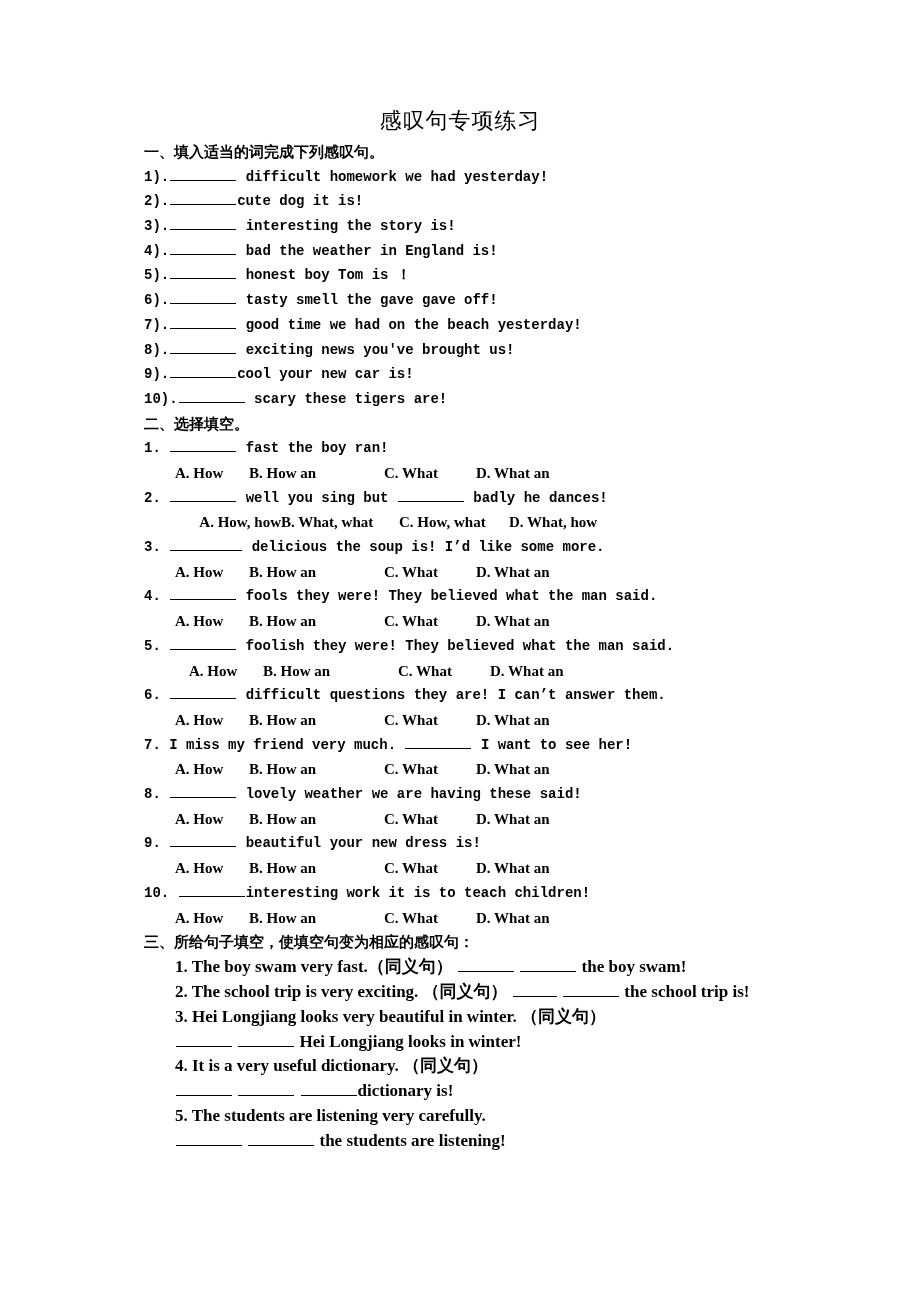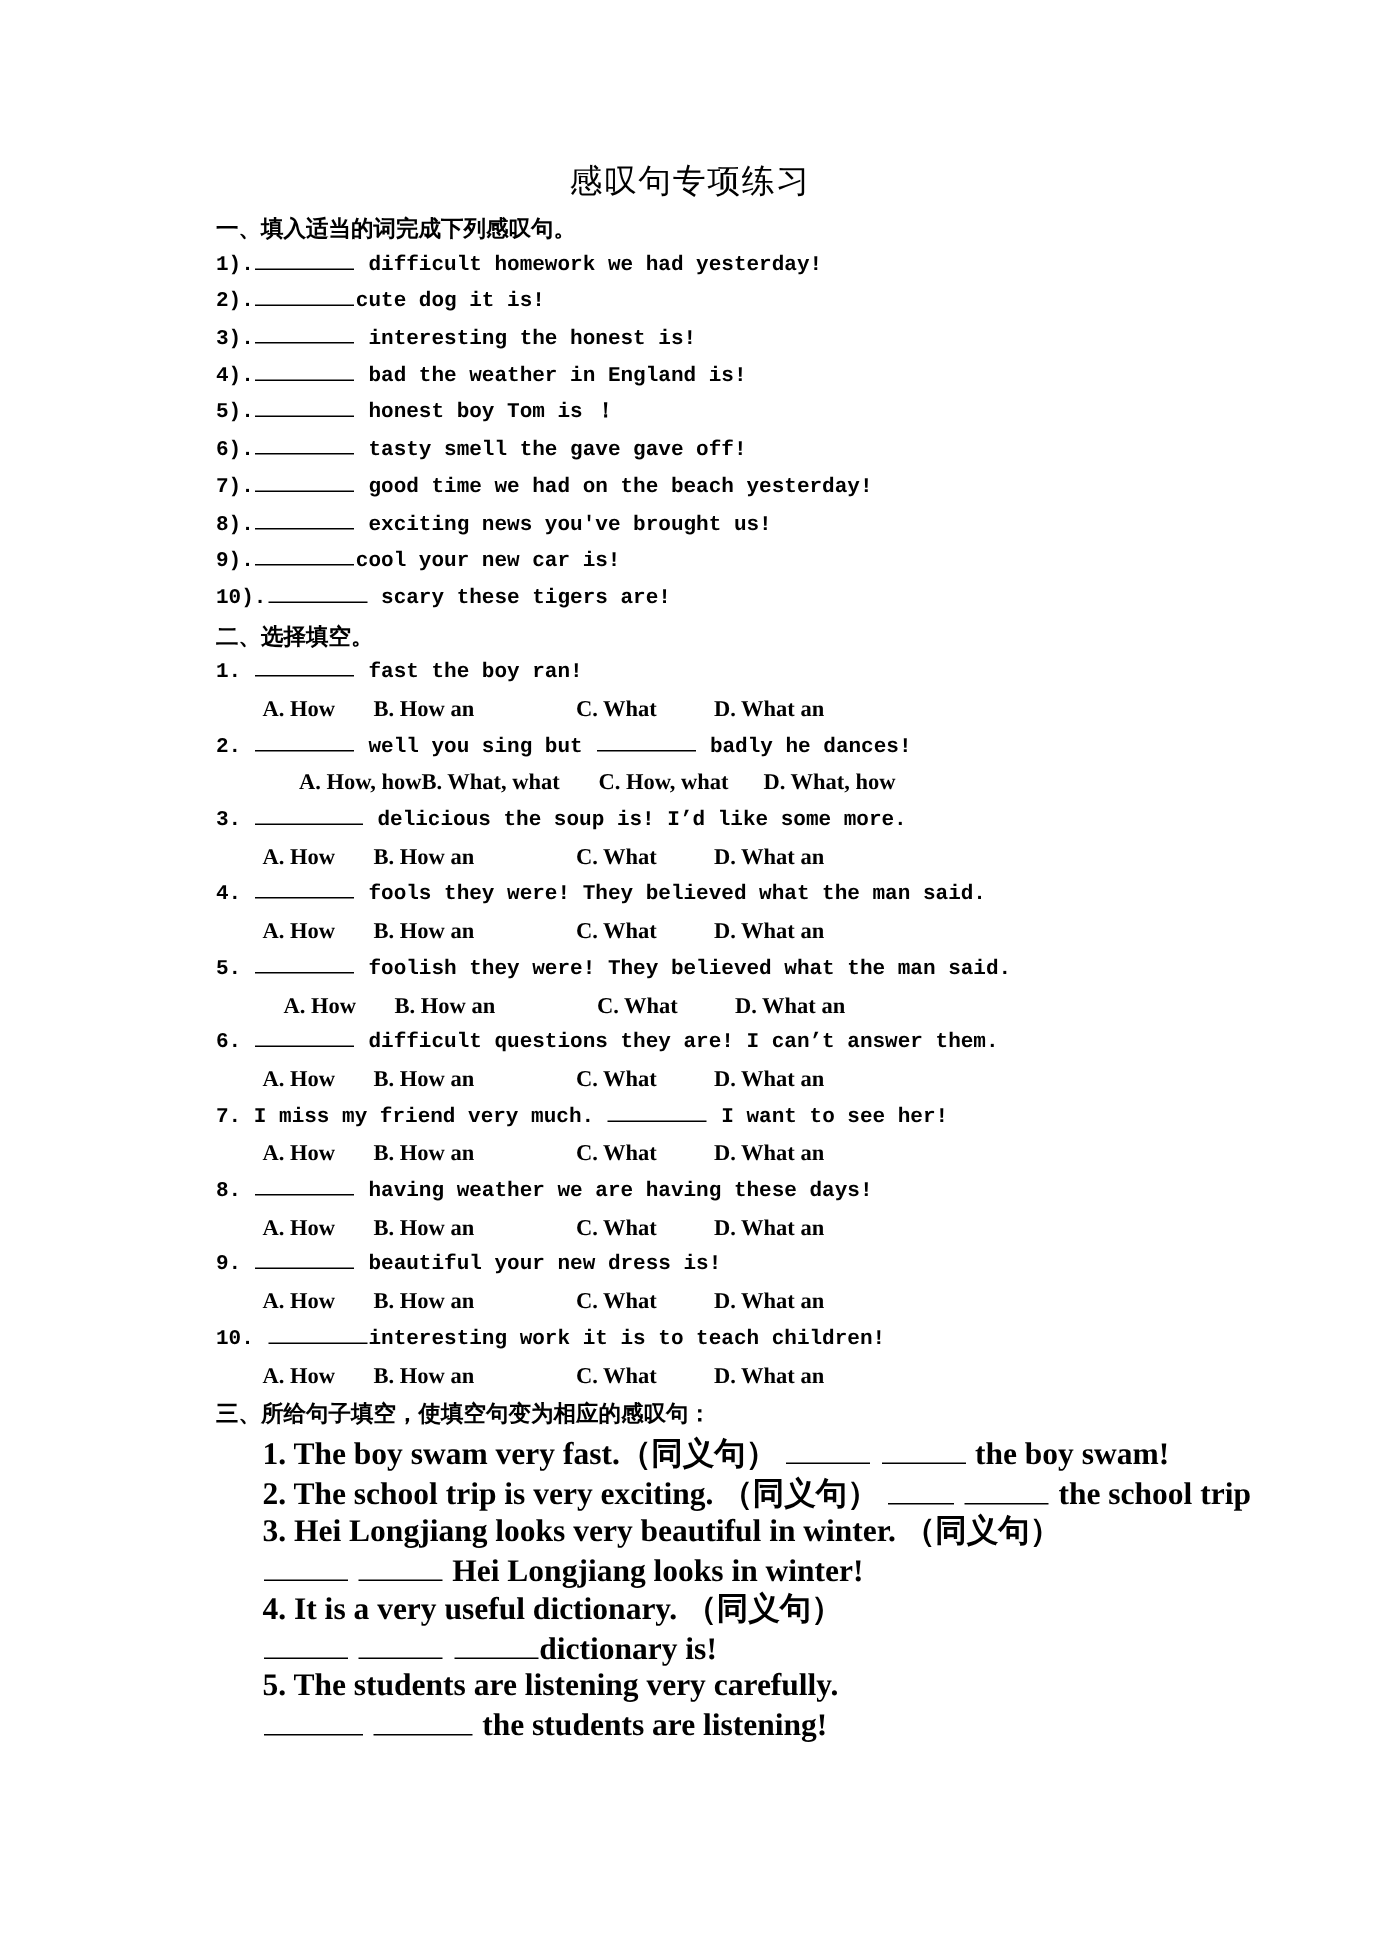--- a/index.html
+++ b/index.html
@@ -50,21 +50,21 @@
   .opt-line {
     font-size: 15px;
     font-weight: 700;
     line-height: 24.7px;
     white-space: nowrap;
     padding-left: 31px;
     font-family: "Liberation Serif", "DejaVu Serif", serif;
   }
   .opt-line.indent2 { padding-left: 45px; }
   .s3-line {
-    font-size: 21px;
+    font-size: 17px;
     font-weight: 700;
     line-height: 24.8px;
     white-space: nowrap;
     padding-left: 31px;
     font-family: "Liberation Serif", "DejaVu Serif", serif;
   }
   .s3-line.flush { padding-left: 31px; }
   .blank {
     display: inline-block;
     border-bottom: 1.4px solid #000;
@@ -92,21 +92,21 @@
 <div class="page">
 
   <div class="doc-title">感叹句专项练习</div>
 
   <div class="body-block">
 
     <div class="sec-head">一、填入适当的词完成下列感叹句。</div>
 
     <div class="q-line"><span>1).</span><span class="blank b-lg"></span> <span>difficult homework we had yesterday!</span></div>
     <div class="q-line"><span>2).</span><span class="blank b-lg"></span><span>cute dog it is!</span></div>
-    <div class="q-line"><span>3).</span><span class="blank b-lg"></span> <span>interesting the honest is!</span></div>
+    <div class="q-line"><span>3).</span><span class="blank b-lg"></span> <span>interesting the story is!</span></div>
     <div class="q-line"><span>4).</span><span class="blank b-lg"></span> <span>bad the weather in England is!</span></div>
     <div class="q-line"><span>5).</span><span class="blank b-lg"></span> <span>honest boy Tom is ！</span></div>
     <div class="q-line"><span>6).</span><span class="blank b-lg"></span> <span>tasty smell the gave gave off!</span></div>
     <div class="q-line"><span>7).</span><span class="blank b-lg"></span> <span>good time we had on the beach yesterday!</span></div>
     <div class="q-line"><span>8).</span><span class="blank b-lg"></span> <span>exciting news you've brought us!</span></div>
     <div class="q-line"><span>9).</span><span class="blank b-lg"></span><span>cool your new car is!</span></div>
     <div class="q-line"><span>10).</span><span class="blank b-lg"></span> <span>scary these tigers are!</span></div>
 
     <div class="sec-head">二、选择填空。</div>
 
@@ -124,21 +124,21 @@
 
     <div class="q-line"><span>5.</span> <span class="blank b-lg"></span> <span>foolish they were! They believed what the man said.</span></div>
     <div class="opt-line indent2"><span class="opt opt-a">A. How</span><span class="opt opt-b">B. How an</span><span class="opt opt-c">C. What</span><span class="opt">D. What an</span></div>
 
     <div class="q-line"><span>6.</span> <span class="blank b-lg"></span> <span>difficult questions they are! I can’t answer them.</span></div>
     <div class="opt-line"><span class="opt opt-a">A. How</span><span class="opt opt-b">B. How an</span><span class="opt opt-c">C. What</span><span class="opt">D. What an</span></div>
 
     <div class="q-line"><span>7.</span> <span>I miss my friend very much.</span> <span class="blank b-lg"></span> <span>I want to see her!</span></div>
     <div class="opt-line"><span class="opt opt-a">A. How</span><span class="opt opt-b">B. How an</span><span class="opt opt-c">C. What</span><span class="opt">D. What an</span></div>
 
-    <div class="q-line"><span>8.</span> <span class="blank b-lg"></span> <span>having weather we are having these days!</span></div>
+    <div class="q-line"><span>8.</span> <span class="blank b-lg"></span> <span>lovely weather we are having these said!</span></div>
     <div class="opt-line"><span class="opt opt-a">A. How</span><span class="opt opt-b">B. How an</span><span class="opt opt-c">C. What</span><span class="opt">D. What an</span></div>
 
     <div class="q-line"><span>9.</span> <span class="blank b-lg"></span> <span>beautiful your new dress is!</span></div>
     <div class="opt-line"><span class="opt opt-a">A. How</span><span class="opt opt-b">B. How an</span><span class="opt opt-c">C. What</span><span class="opt">D. What an</span></div>
 
     <div class="q-line"><span>10.</span> <span class="blank b-lg"></span><span>interesting work it is to teach children!</span></div>
     <div class="opt-line"><span class="opt opt-a">A. How</span><span class="opt opt-b">B. How an</span><span class="opt opt-c">C. What</span><span class="opt">D. What an</span></div>
 
     <div class="sec-head">三、所给句子填空，使填空句变为相应的感叹句：</div>
 

